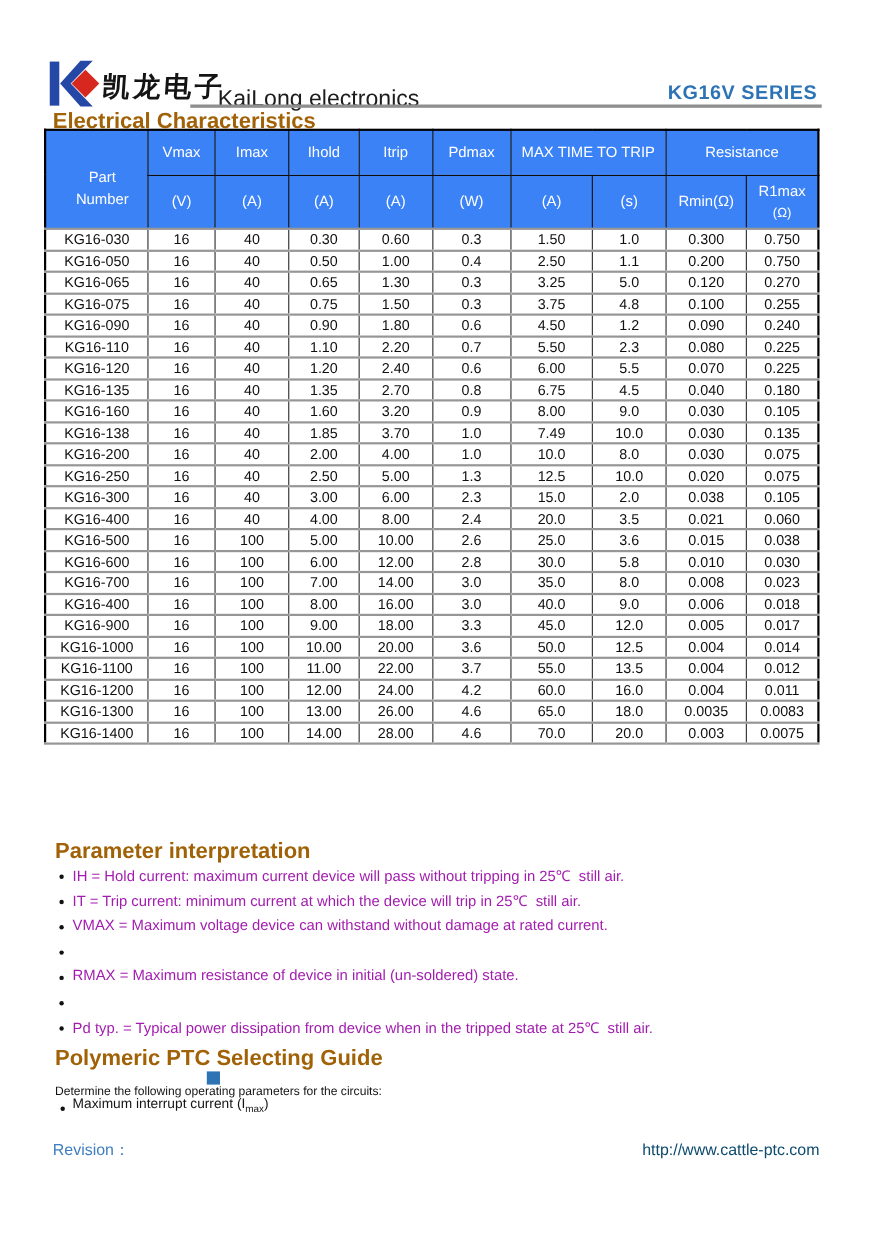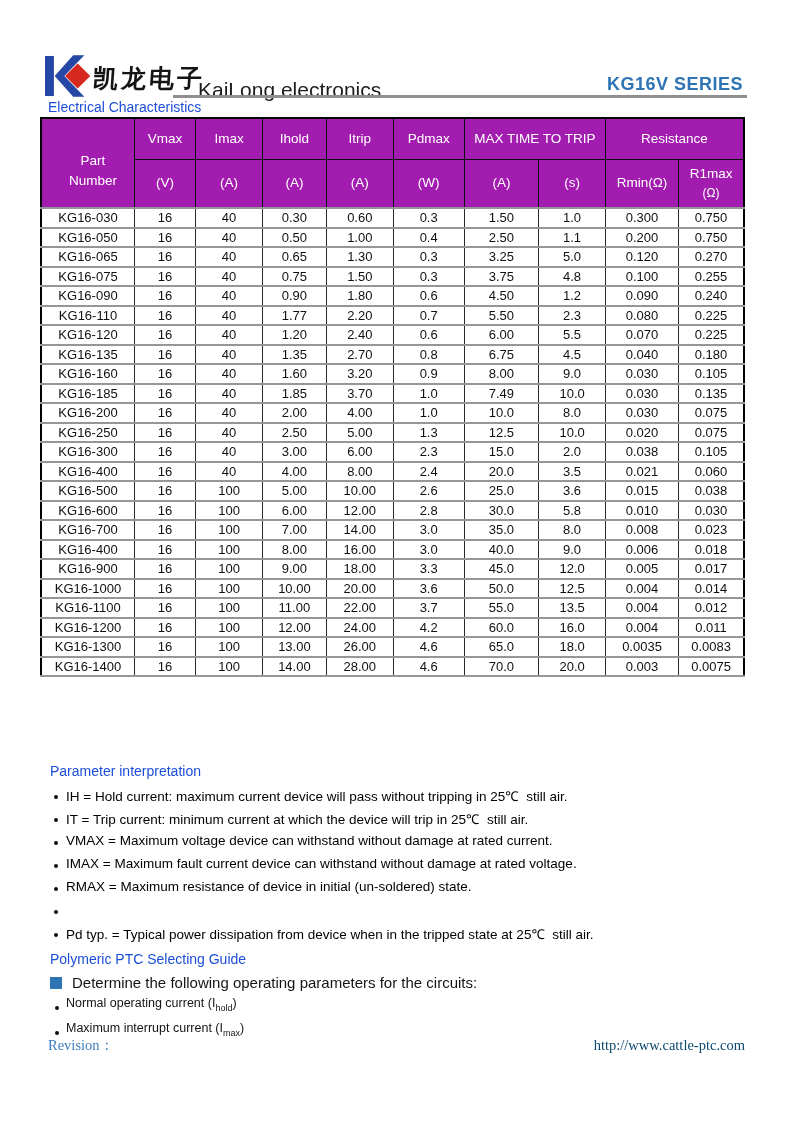--- a/index.html
+++ b/index.html
@@ -16,74 +16,74 @@
     font-family:"DejaVu Serif", serif;
     font-size:25px; font-weight:bold; color:#141414; letter-spacing:3px;
     transform:skewX(-4deg); white-space:nowrap;
   }
   .logo-en { position:absolute; left:198px; top:78px; font-size:21px; color:#1c1c1c; }
   .series-title {
     position:absolute; right:50px; top:74px;
     font-size:18px; font-weight:bold; color:#2e74b5; letter-spacing:0.5px;margin-left:10px;
   }
   .header-rule { position:absolute; left:173px; right:46px; top:95px; height:3px; background:#8e8e8e; }
-  .sec-title { position:absolute; font-size:14px; font-weight:normal; color:#1d4ed8; white-space:nowrap; }
+  .sec-title { position:absolute; font-size:20px; font-weight:bold; color:#a16207; white-space:nowrap; }
   .sec-title.electrical { left:48px; top:99px; }
 
   
   .spec-table {
     position:absolute; left:40px; top:117px; width:705px;
     border-collapse:collapse; table-layout:fixed;
     border:2px solid #000;
   }
   .spec-table thead th {
-    background:#a21caf; color:#ffffff; font-weight:normal;
+    background:#3b82f6; color:#ffffff; font-weight:normal;
     font-size:13.5px; text-align:center; vertical-align:middle;
     border:1px solid #0d0d0d; line-height:1.45;
   }
   .spec-table thead tr.h1 th { height:41px; }
   .spec-table thead tr.h2 th { height:49px; }
   th.part-cell { text-align:left; vertical-align:top; padding:15px 0 0 10px; line-height:22px; }
   .spec-table tbody td {
     font-size:13px; color:#101010; text-align:center; height:19.5px;
     border-left:1px solid #2a2a2a; border-right:1px solid #2a2a2a;
     border-top:2px solid #969696; border-bottom:2px solid #969696;
     white-space:nowrap; overflow:hidden;
   }
   .omega { font-size:12px; }
 
   
   .sec-title.param { left:50px; top:763px; }
   .param-bullets { position:absolute; left:52px; top:787px; width:700px; }
   .p-bullet {
     display:flex; align-items:baseline; height:23px; font-size:13.5px;
-    color:#000000; white-space:pre;
+    color:#a21caf; white-space:pre;
   }
   .b-dot {
     width:4px; height:4px; background:#111; border-radius:50%;
     margin:0 8px 3px 2px; flex:0 0 auto; align-self:center;
   }
 
   
   .sec-title.select { left:50px; top:951px; }
   .lead-line {
     position:absolute; left:50px; top:974px; display:flex; align-items:center;
-    font-size:15px; color:#141414;
+    font-size:11px; color:#141414;flex-direction:column;
   }
   .blue-square { width:12px; height:12px; background:#2e74b5; margin-right:10px; }
   .select-items { position:absolute; left:55px; top:996px; }
   .s-item { display:flex; align-items:baseline; height:25px; font-size:12.5px; color:#141414; }
   .s-item .b-dot { margin:0 7px 2px 0; }
   .s-item sub { font-size:9px; }
 
   
   .footer {
     position:absolute; left:48px; right:48px; top:1036px;
     display:flex; justify-content:space-between; align-items:center;
-    font-size:14.5px; color:#3e7ec0;font-family:Liberation Serif, serif;
+    font-size:14.5px; color:#3e7ec0;
   }
   .footer a { color:#0c4a6e; text-decoration:none; }
 </style>
 </head>
 <body>
 
 <div class="page">
 
   <div class="logo-k">
     <svg width="46" height="44" viewBox="0 0 62 58">
@@ -199,21 +199,21 @@
           <td>0.6</td>
           <td>4.50</td>
           <td>1.2</td>
           <td>0.090</td>
           <td>0.240</td>
         </tr>
         <tr>
           <td>KG16-110</td>
           <td>16</td>
           <td>40</td>
-          <td>1.77</td>
+          <td>1.10</td>
           <td>2.20</td>
           <td>0.7</td>
           <td>5.50</td>
           <td>2.3</td>
           <td>0.080</td>
           <td>0.225</td>
         </tr>
         <tr>
           <td>KG16-120</td>
           <td>16</td>
@@ -244,21 +244,21 @@
           <td>40</td>
           <td>1.60</td>
           <td>3.20</td>
           <td>0.9</td>
           <td>8.00</td>
           <td>9.0</td>
           <td>0.030</td>
           <td>0.105</td>
         </tr>
         <tr>
-          <td>KG16-185</td>
+          <td>KG16-138</td>
           <td>16</td>
           <td>40</td>
           <td>1.85</td>
           <td>3.70</td>
           <td>1.0</td>
           <td>7.49</td>
           <td>10.0</td>
           <td>0.030</td>
           <td>0.135</td>
         </tr>
@@ -431,38 +431,34 @@
           <td>0.0075</td>
         </tr>
       </tbody>
   </table>
 
   <div class="sec-title param">Parameter interpretation</div>
   <div class="param-bullets">
       <div class="p-bullet"><span class="b-dot"></span><span>IH = Hold current: maximum current device will pass without tripping in 25℃  still air.</span></div>
       <div class="p-bullet"><span class="b-dot"></span><span>IT = Trip current: minimum current at which the device will trip in 25℃  still air.</span></div>
       <div class="p-bullet"><span class="b-dot"></span><span>VMAX = Maximum voltage device can withstand without damage at rated current.</span></div>
-      <div class="p-bullet"><span class="b-dot"></span><span>IMAX = Maximum fault current device can withstand without damage at rated voltage.</span></div>
+      <div class="p-bullet"><span class="b-dot"></span></div>
       <div class="p-bullet"><span class="b-dot"></span><span>RMAX = Maximum resistance of device in initial (un-soldered) state.</span></div>
       <div class="p-bullet"><span class="b-dot"></span></div>
       <div class="p-bullet"><span class="b-dot"></span><span>Pd typ. = Typical power dissipation from device when in the tripped state at 25℃  still air.</span></div>
     </div>
 
   <div class="sec-title select">Polymeric PTC Selecting Guide</div>
   <div class="lead-line">
     <span class="blue-square"></span>
     <span>Determine the following operating parameters for the circuits:</span>
   </div>
   <div class="select-items">
       <div class="s-item">
         <span class="b-dot"></span>
-        <span>Normal operating current (I<sub>hold</sub>)</span>
-      </div>
-      <div class="s-item">
-        <span class="b-dot"></span>
         <span>Maximum interrupt current (I<sub>max</sub>)</span>
       </div>
     </div>
 
   <div class="footer">
     <span>Revision：</span>
     <a href="#">http://www.cattle-ptc.com</a>
   </div>
 
 </div>

